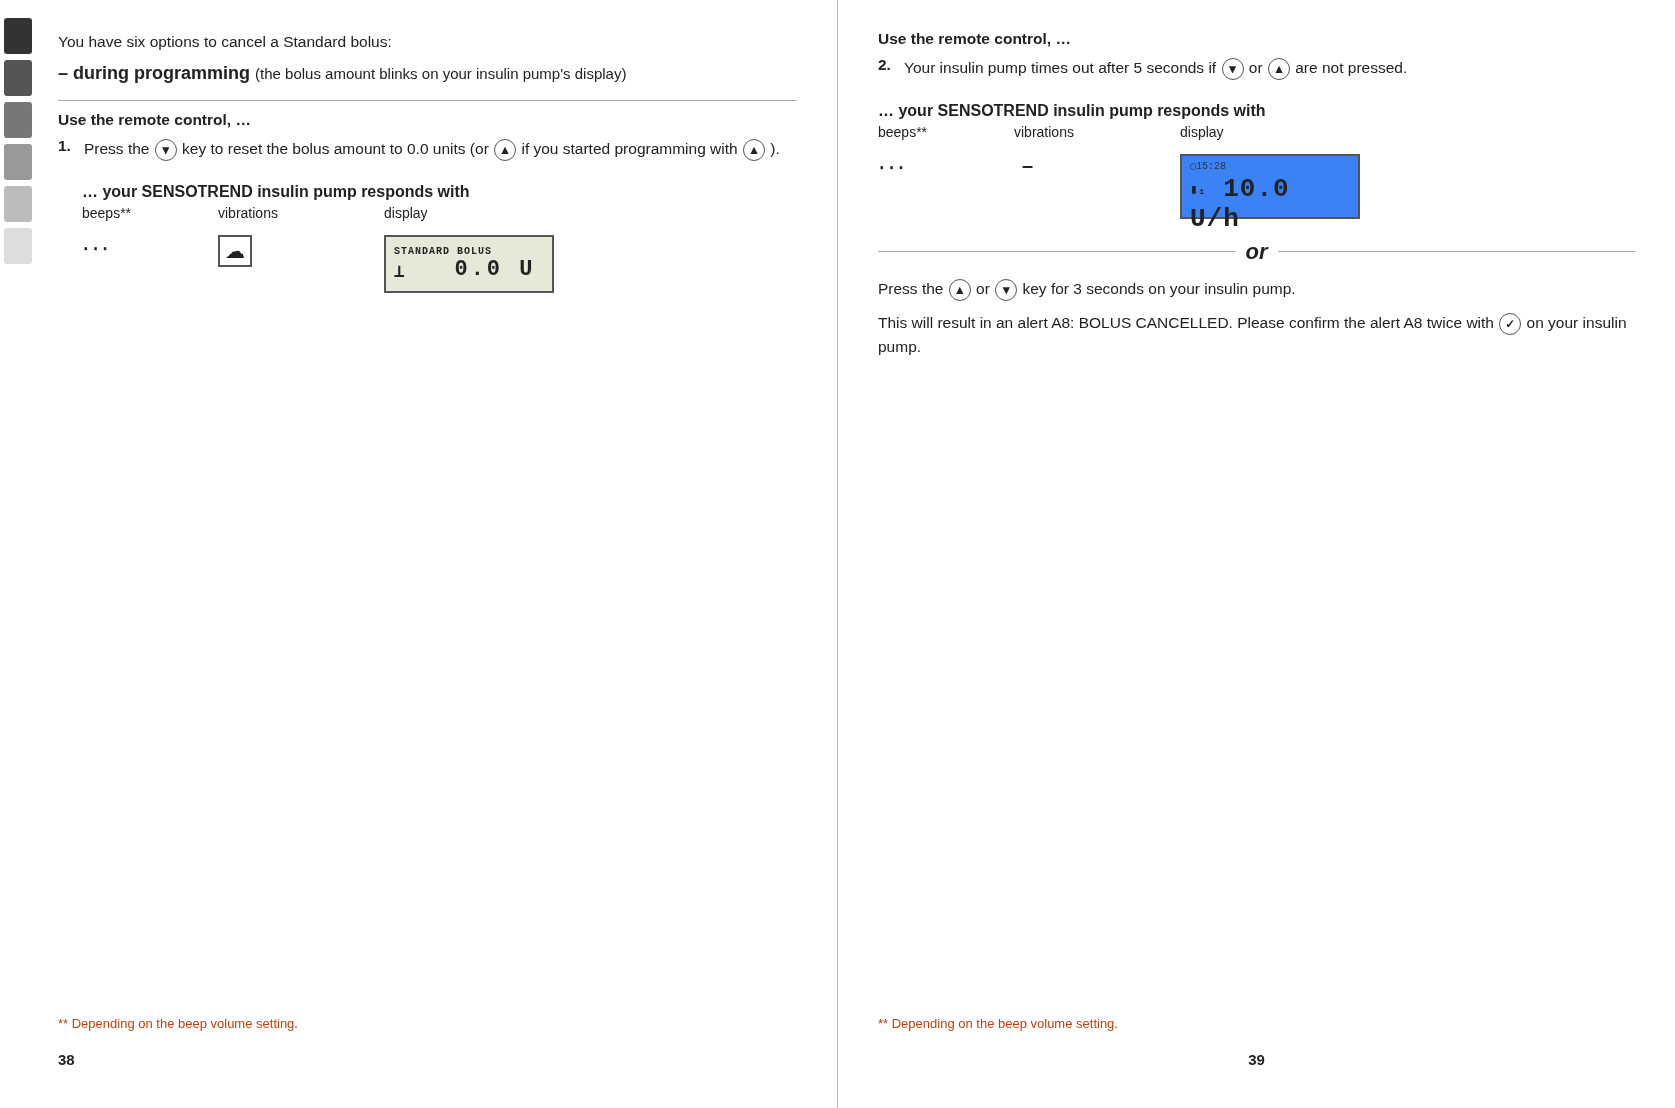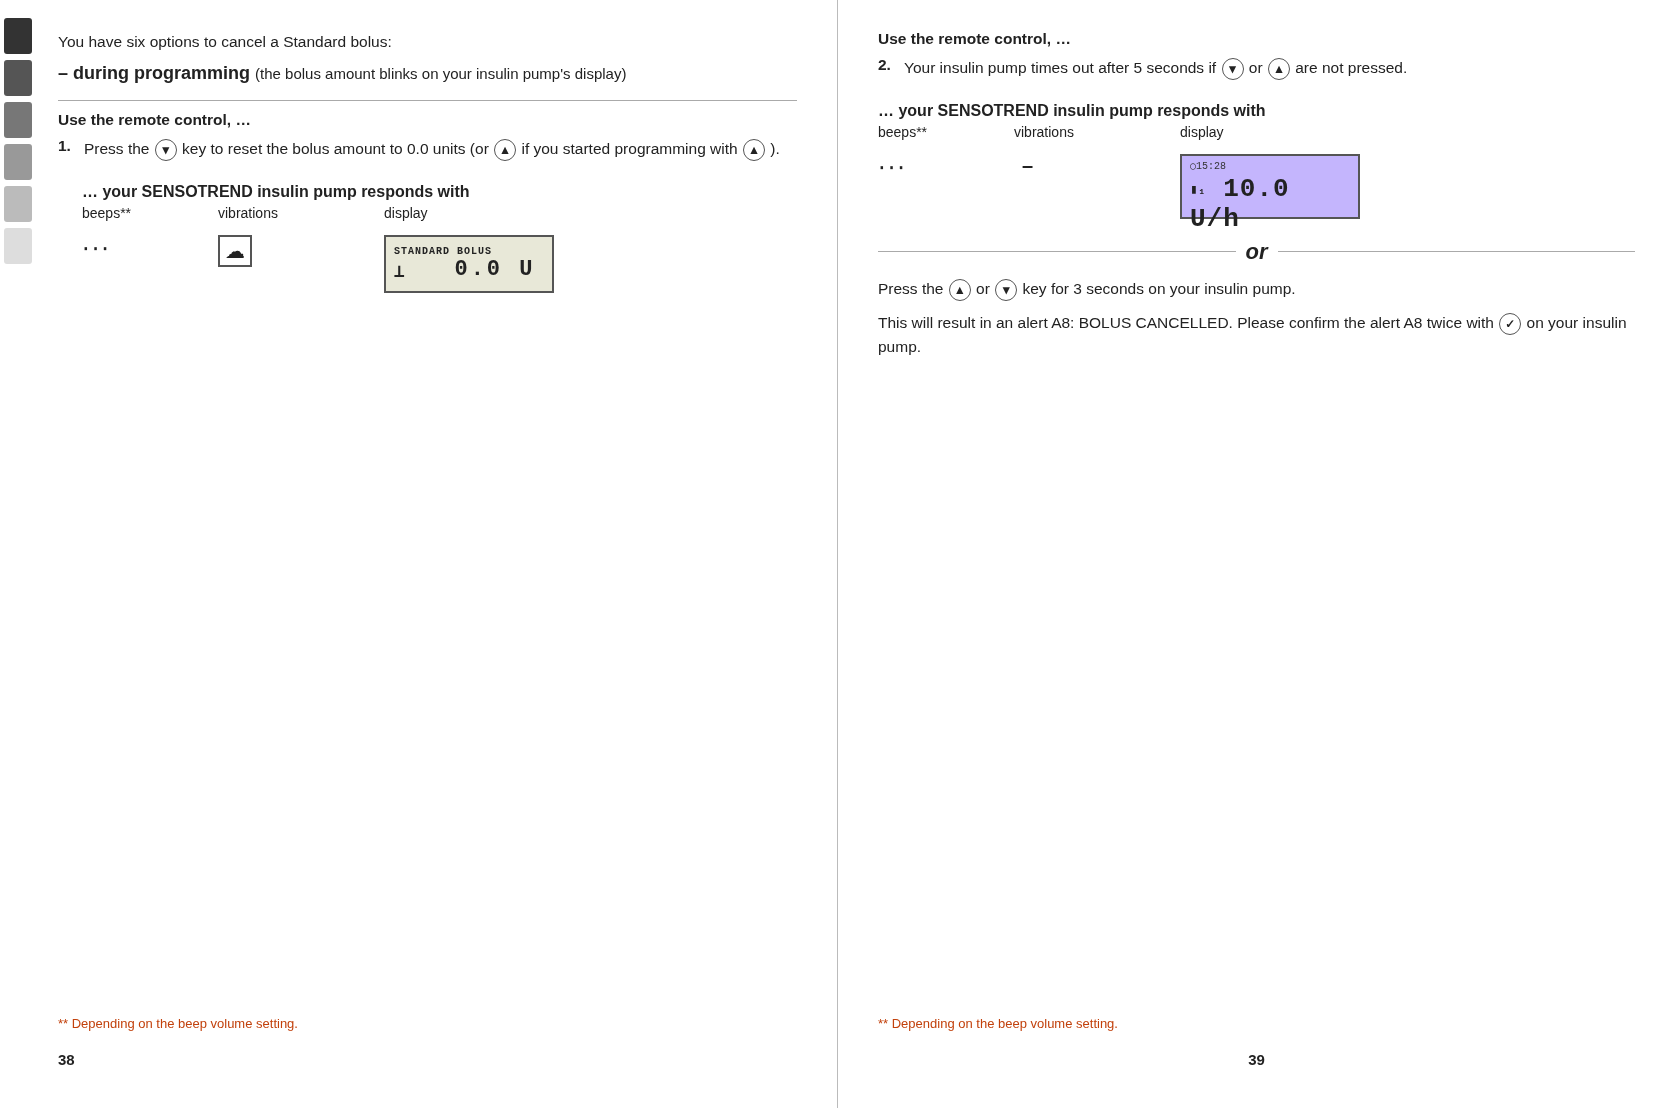--- a/index.html
+++ b/index.html
@@ -130,21 +130,21 @@
     }
     .display-box-left .bottom-text {
       font-size: 22px;
       font-weight: bold;
       letter-spacing: 2px;
     }
 
     
     .display-box-right {
       border: 2px solid #555;
-      background: #c4b5fd;
+      background: #3b82f6;
       width: 180px;
       height: 65px;
       display: flex;
       flex-direction: column;
       justify-content: flex-start;
       padding: 4px 8px;
       font-family: 'Courier New', monospace;
     }
     .display-box-right .top-line {
       font-size: 10px;

